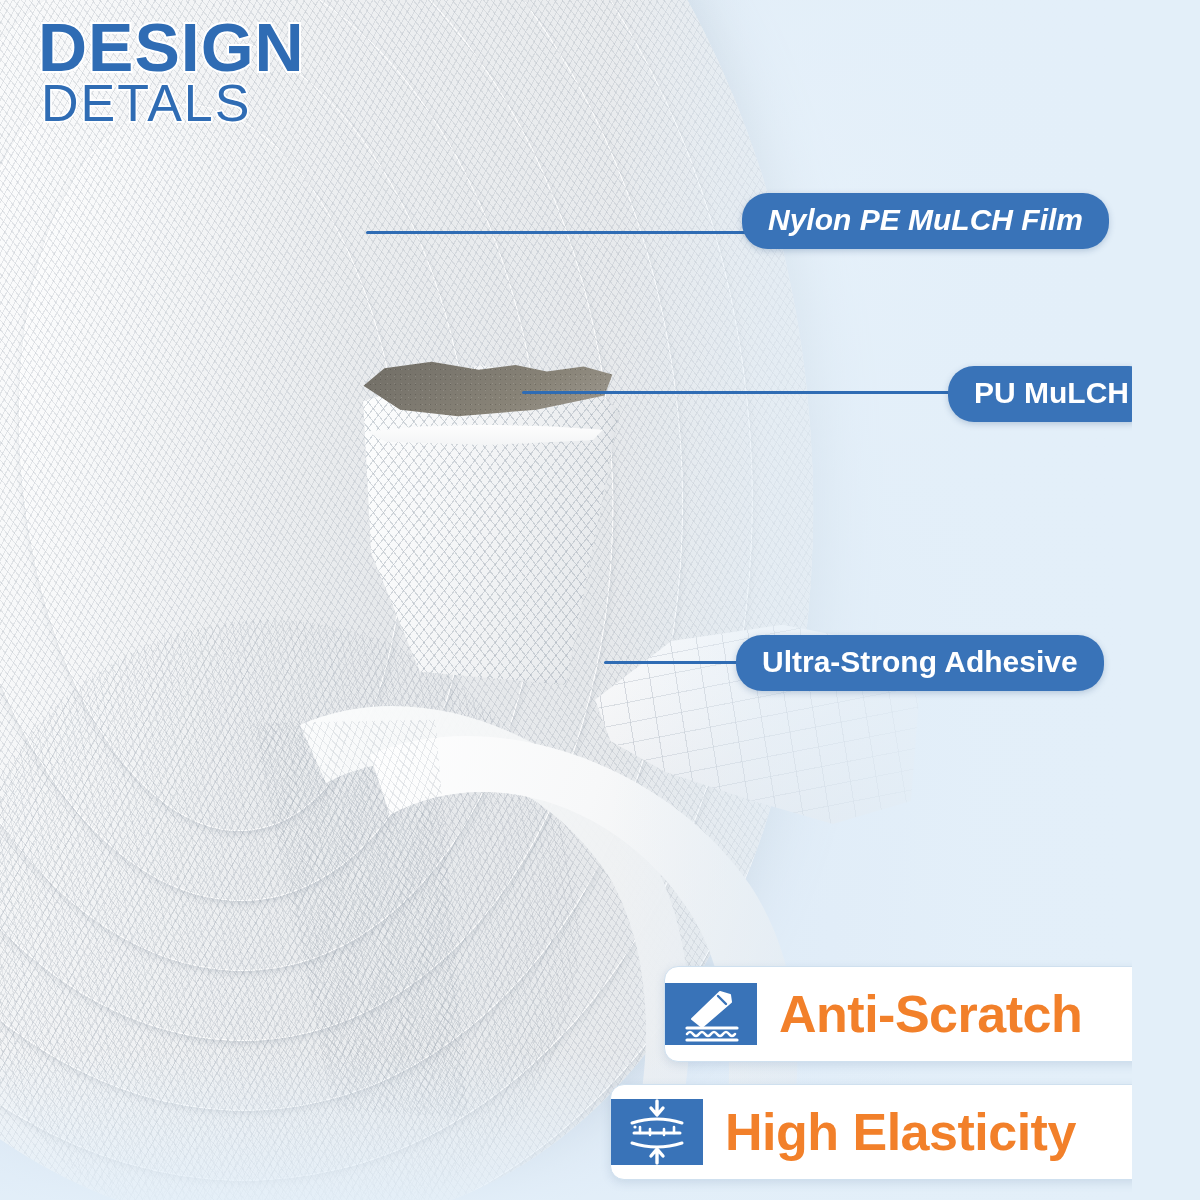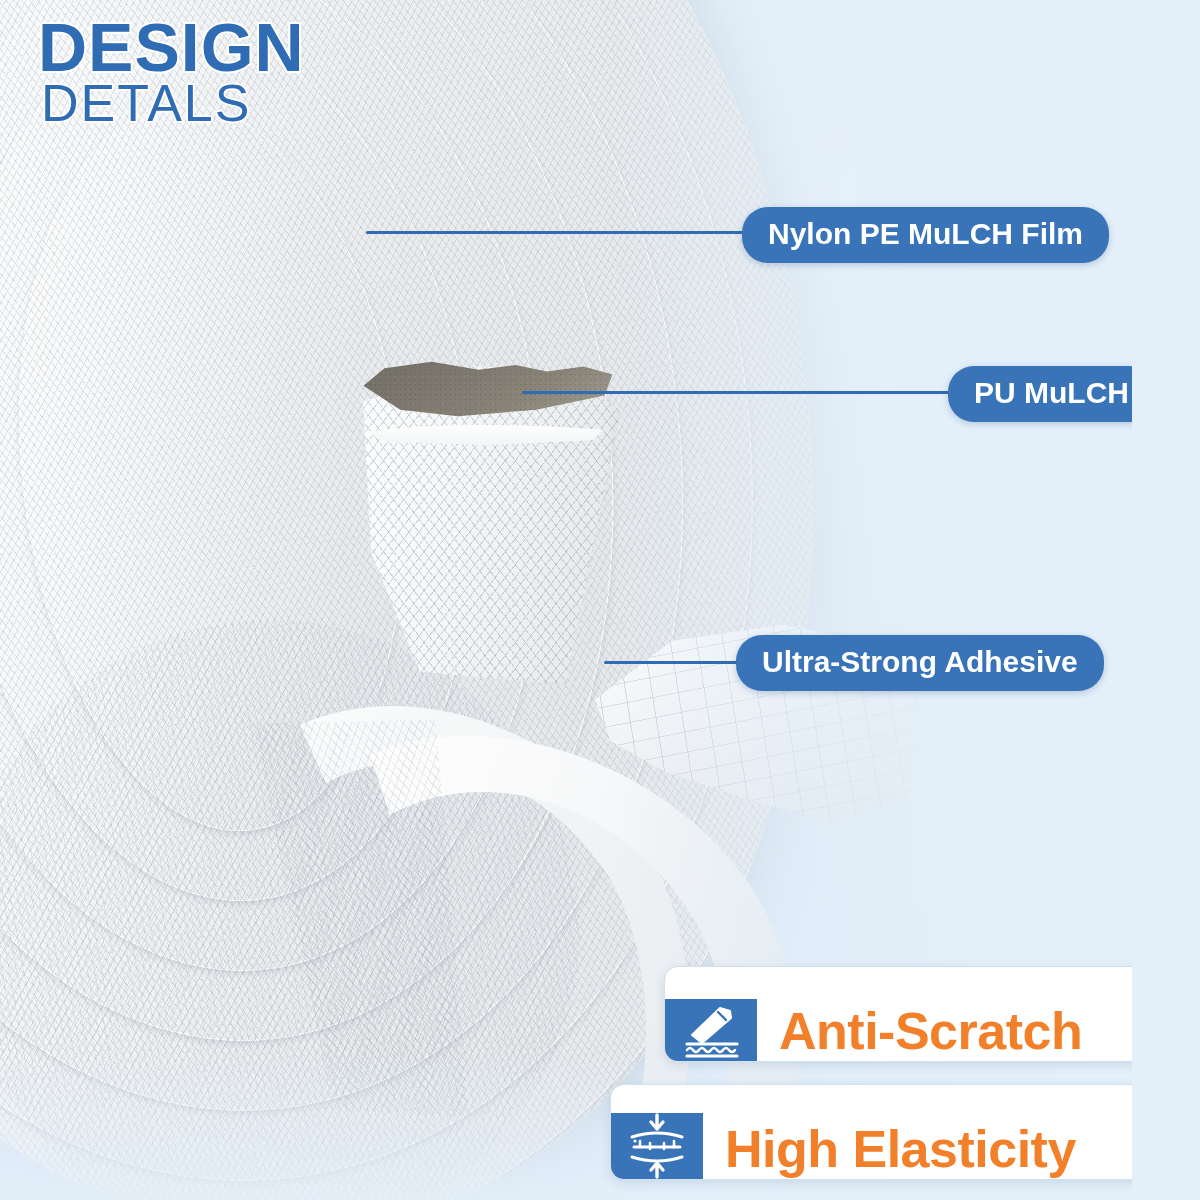--- a/index.html
+++ b/index.html
@@ -179,21 +179,21 @@
   .pill{
     position:absolute;display:flex;align-items:center;
     background:#3973b8;color:#fff;border-radius:26px;
     padding:10px 26px 12px;
     font-size:30px;font-weight:bold;white-space:nowrap;
     box-shadow:0 2px 6px rgba(40,80,130,.25);
   }
 
   
   .feature{
-    position:absolute;display:flex;align-items:flex-end;
+    position:absolute;display:flex;align-items:center;
     background:#ffffff;border:1.5px solid #cfe0ef;border-radius:14px;
     overflow:hidden;box-shadow:0 3px 10px rgba(90,120,160,.18);
   }
   .feature .icon-box{
     width:92px;background:#3973b8;display:flex;align-items:center;justify-content:center;flex:0 0 auto;
   }
   .feature .f-label{
     display:flex;align-items:center;padding:0 26px 0 22px;
     color:#f2802a;font-size:52px;font-weight:bold;letter-spacing:-.5px;white-space:nowrap;
   }
@@ -243,21 +243,21 @@
     <div class="blend-right"></div>
     <div class="blend-bottom"></div>
   </div>
 
   <div class="headline">
     <div class="h-main">DESIGN</div>
     <div class="h-sub">DETALS</div>
   </div>
 
   <div class="lead" style="left:366px;top:231px;width:382px;"></div>
-  <div class="pill" style="left:742px;top:207px;">
+  <div class="pill" style="left:742px;top:193px;font-style:italic;">
     <span>Nylon PE MuLCH Film</span>
   </div>
 
   <div class="lead" style="left:522px;top:391px;width:432px;"></div>
   <div class="pill" style="left:948px;top:366px;">
     <span>PU MuLCH</span>
   </div>
 
   <div class="lead" style="left:604px;top:661px;width:138px;"></div>
   <div class="pill" style="left:736px;top:635px;text-align:right;">

